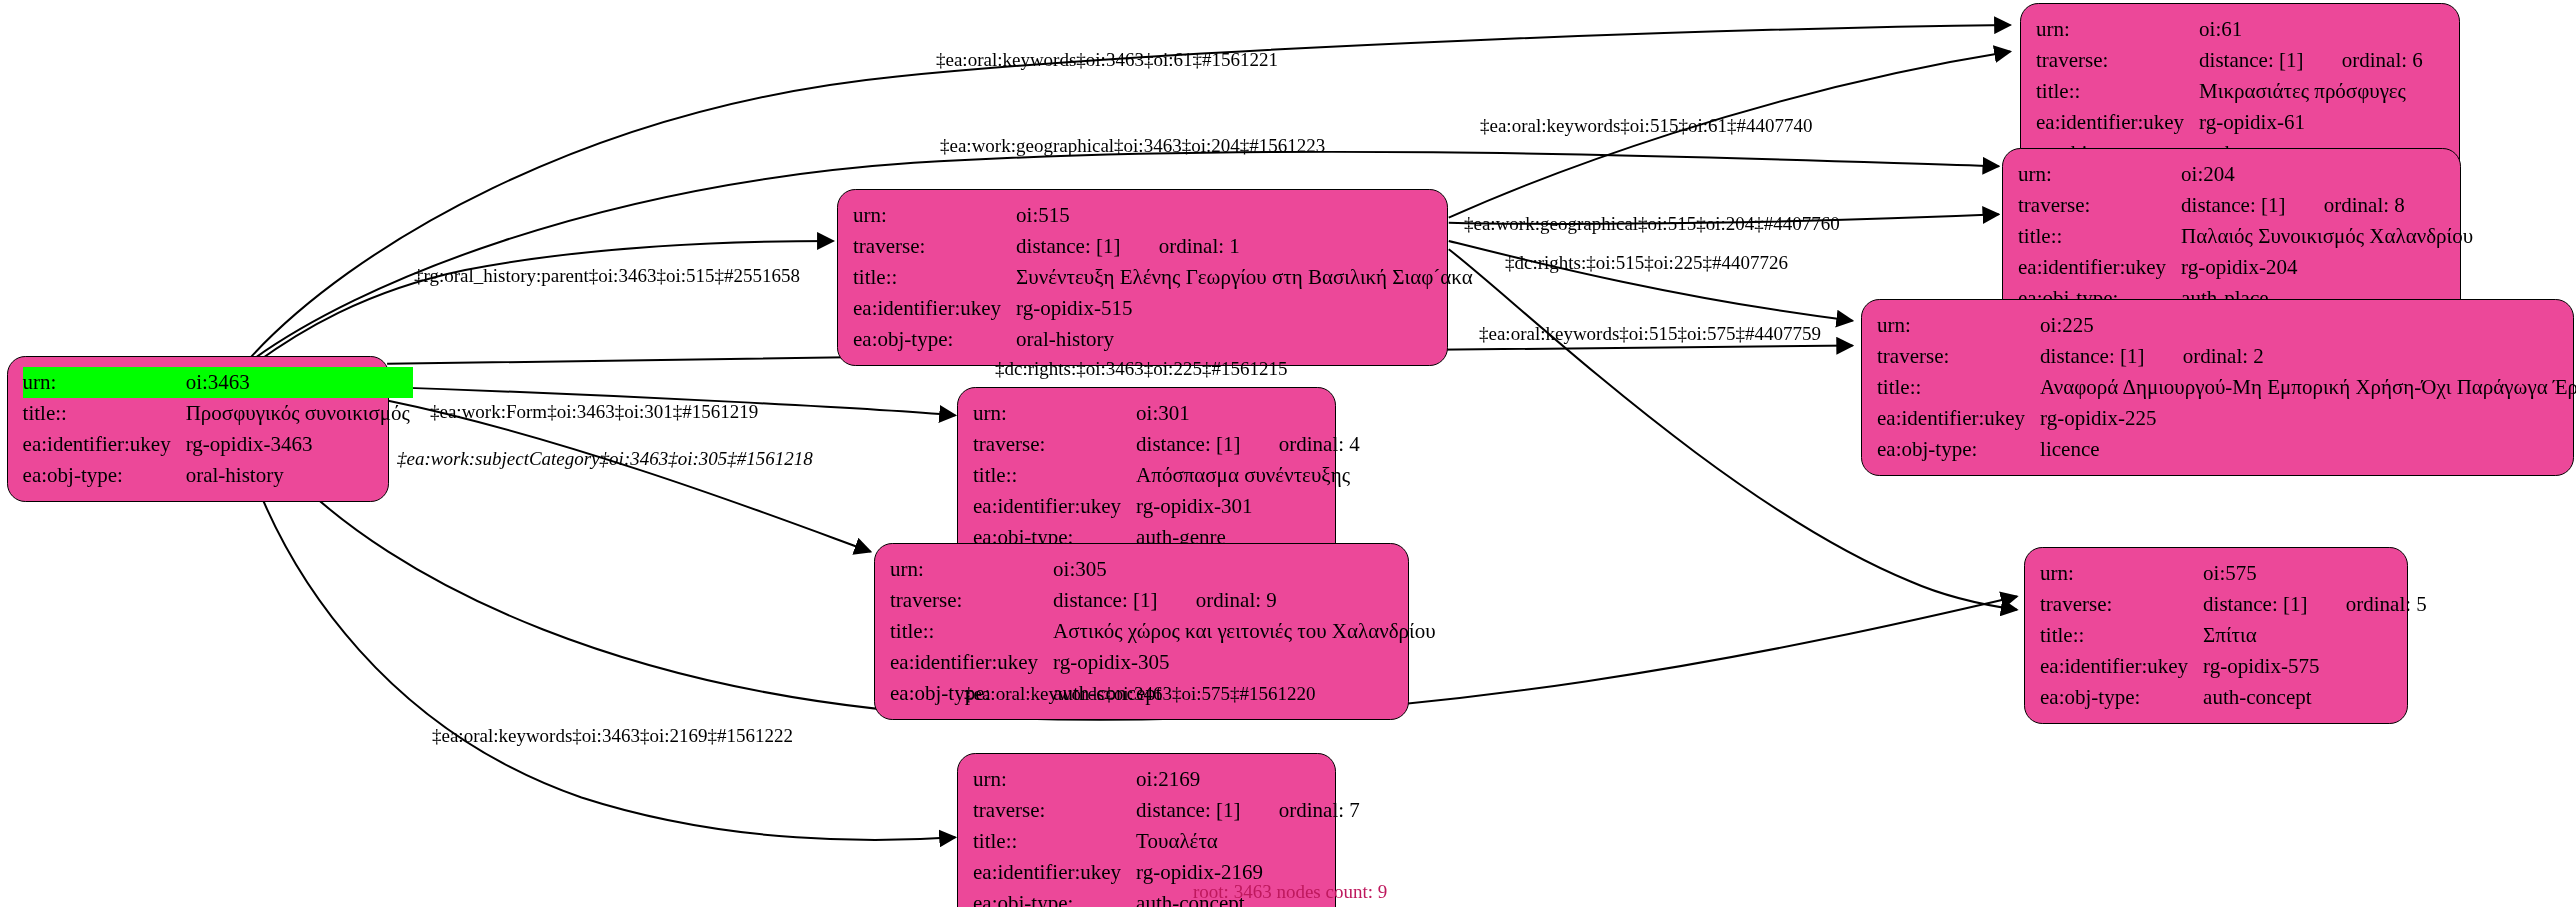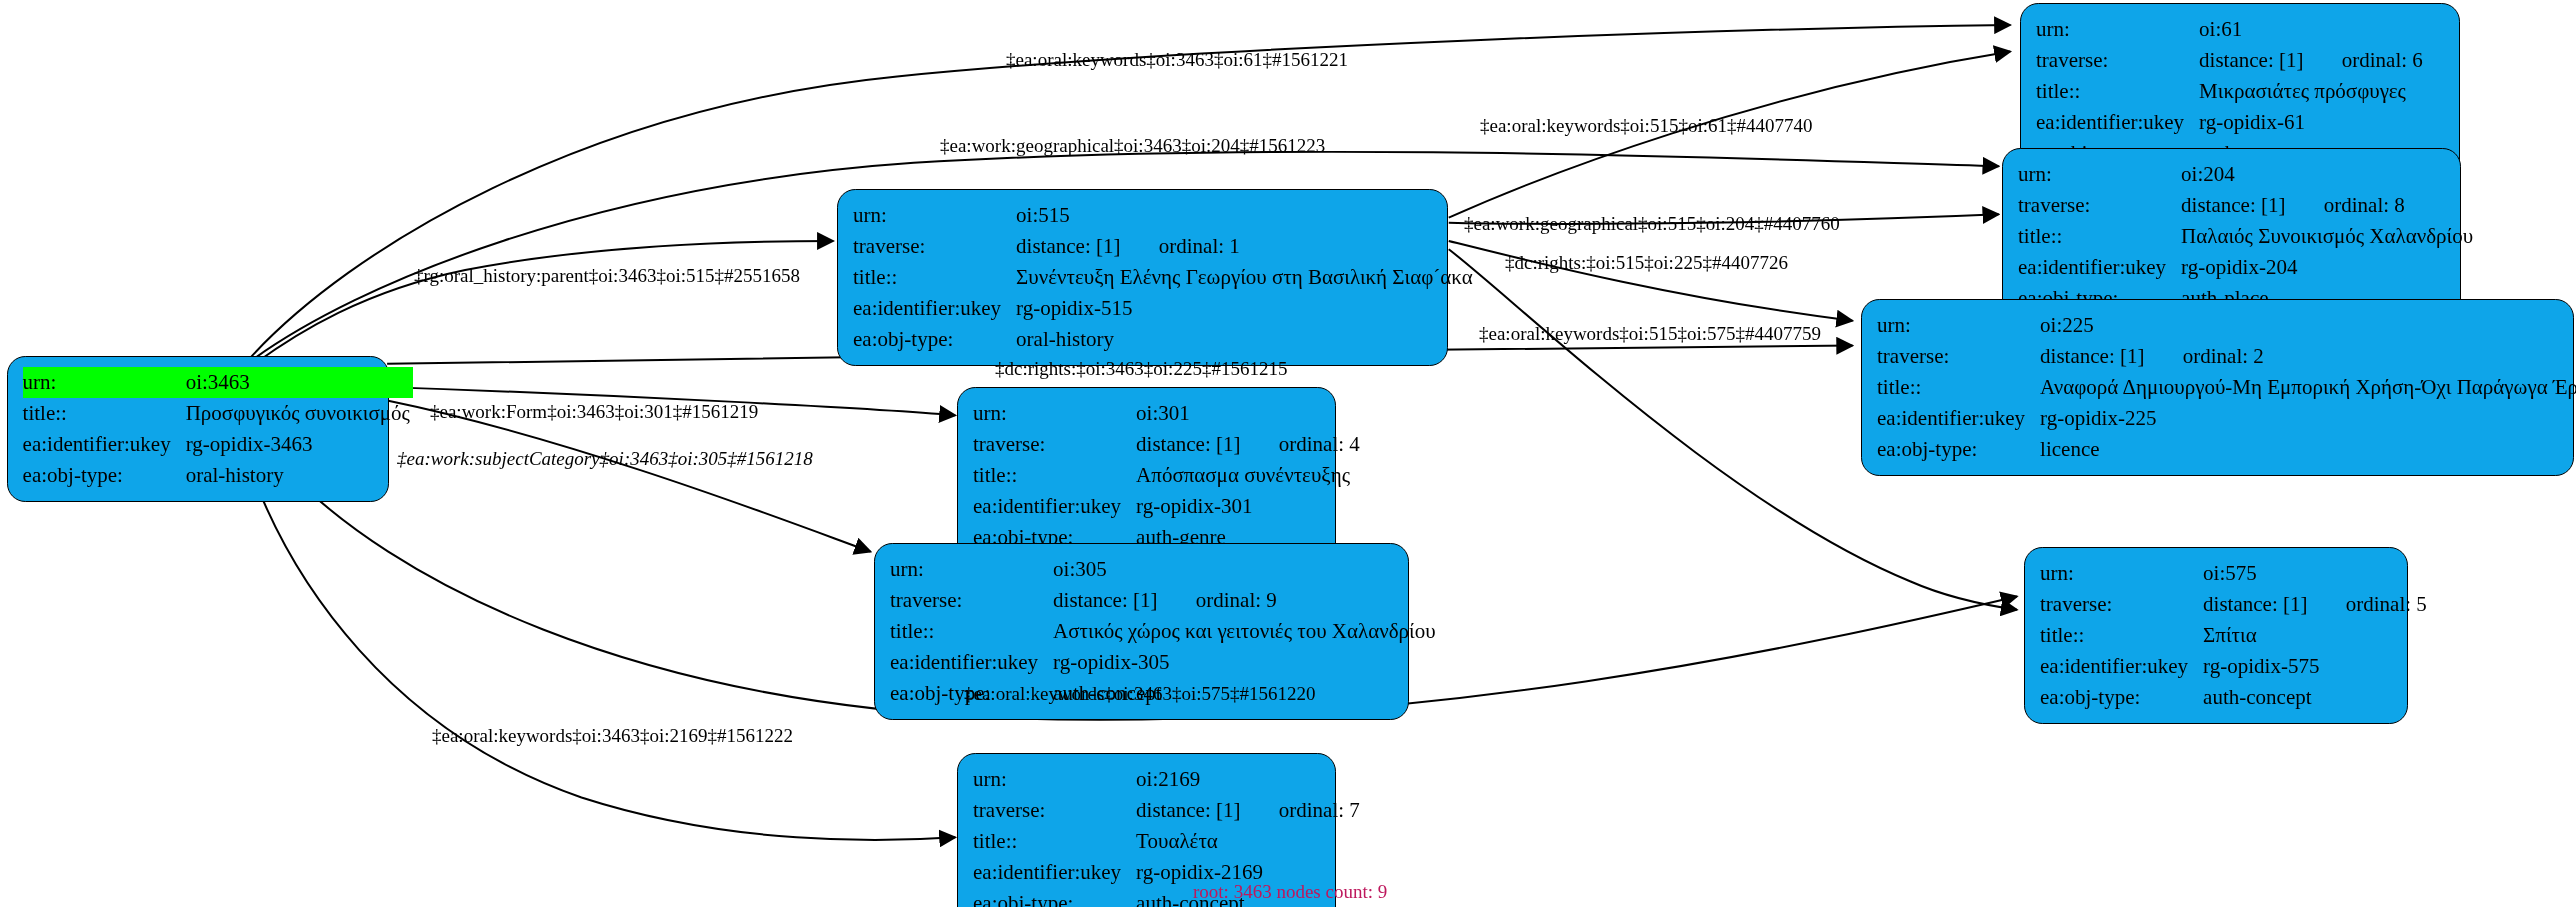--- a/index.html
+++ b/index.html
@@ -1,21 +1,21 @@
 <!DOCTYPE html>
 <html style="font-size:13.3px"><head>
 <meta charset="utf-8">
 <style>
   html,body{margin:0;padding:0;background:#ffffff;}
   body{width:2576px;height:908px;position:relative;overflow:hidden;
        font-family:"Liberation Serif","DejaVu Serif",serif;}
   #canvas{position:absolute;inset:0;width:2576px;height:908px;}
   svg.edges{position:absolute;left:0;top:0;width:2576px;height:908px;overflow:visible;}
 
-  .node{position:absolute;border:1.7px solid #000;border-radius:18.3px;background:#0ea5e9;
+  .node{position:absolute;border:1.7px solid #000;border-radius:18.3px;background:#ec4899;
         box-sizing:border-box;padding:10px 7px 10px 15px;}
   .node table{border-collapse:collapse;}
   .node td{font-size:21px;line-height:1.0;padding:5px 0 5px 0;white-space:nowrap;color:#000;
            vertical-align:top;}
   .node td.k{padding-right:15px;}
   .node td.v{padding-right:3.3px;}
   .hl{background:#00ff00;}
   .hl td{background:#00ff00;}
 
   .elabel{position:absolute;font-size:19px;color:#000;white-space:nowrap;line-height:1;}
@@ -318,21 +318,21 @@
         <td class="v">rg-opidix-2169</td>
       </tr>
       <tr>
         <td class="k">ea:obj-type:</td>
         <td class="v">auth-concept</td>
       </tr>
     </tbody>
       </table>
   </div>
 
-  <div class="elabel" style="left:1006px; top:50px;">‡ea:oral:keywords‡oi:3463‡oi:61‡#1561221</div>
+  <div class="elabel" style="left:936px; top:50px;">‡ea:oral:keywords‡oi:3463‡oi:61‡#1561221</div>
   <div class="elabel" style="left:940px; top:136px;">‡ea:work:geographical‡oi:3463‡oi:204‡#1561223</div>
   <div class="elabel" style="left:414px;  top:266px;">‡rg:oral_history:parent‡oi:3463‡oi:515‡#2551658</div>
   <div class="elabel" style="left:995px; top:359px;text-align:center;">‡dc:rights:‡oi:3463‡oi:225‡#1561215</div>
   <div class="elabel" style="left:430px;  top:402px;">‡ea:work:Form‡oi:3463‡oi:301‡#1561219</div>
   <div class="elabel" style="left:397px;  top:449px;font-style:italic;">‡ea:work:subjectCategory‡oi:3463‡oi:305‡#1561218</div>
   <div class="elabel" style="left:964px; top:684px;">‡ea:oral:keywords‡oi:3463‡oi:575‡#1561220</div>
   <div class="elabel" style="left:432px;  top:726px;">‡ea:oral:keywords‡oi:3463‡oi:2169‡#1561222</div>
   <div class="elabel" style="left:1480px; top:116px;">‡ea:oral:keywords‡oi:515‡oi:61‡#4407740</div>
   <div class="elabel" style="left:1464px; top:214px;">‡ea:work:geographical‡oi:515‡oi:204‡#4407760</div>
   <div class="elabel" style="left:1505px; top:253px;">‡dc:rights:‡oi:515‡oi:225‡#4407726</div>

